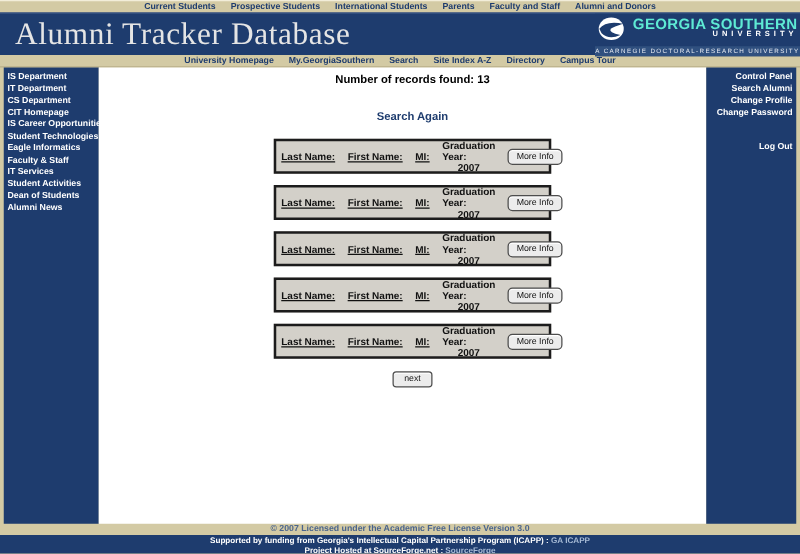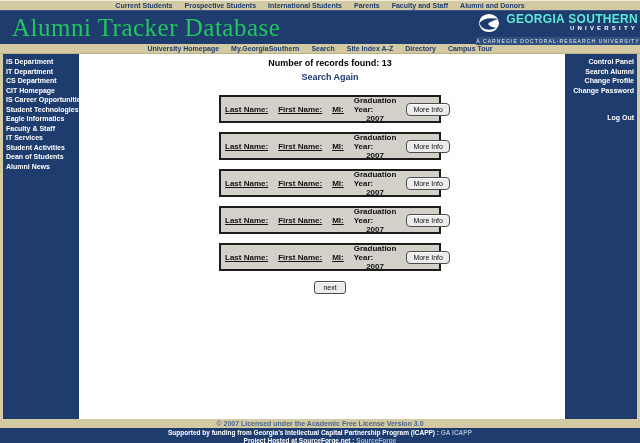--- a/index.html
+++ b/index.html
@@ -15,21 +15,21 @@
   }
   .topbar a, .secnav a {
     font-size:7px; font-weight:bold; color:#1e3c6e; text-decoration:none; white-space:nowrap;
   }
   
   .header {
     height:34px; background:#1e3c6e; display:flex; align-items:center;
     position:relative; border-top:1px solid #3a5585;
   }
   .site-title {
-    font-family:"Liberation Serif", serif; font-size:25px; color:#22c55e;
+    font-family:"Liberation Serif", serif; font-size:25px; color:#e5e5e5;
     padding-left:12px; letter-spacing:0.5px; font-weight:normal; line-height:30px;
   }
   .logo { position:absolute; right:0; top:0; width:164px; height:34px; background:#1e3c6e; }
   .logo-row { display:flex; align-items:flex-start; padding:2px 2px 0 2px; }
   .eagle { width:22px; height:20px; flex:0 0 22px; margin-right:2px; }
   .logo-text { display:flex; flex-direction:column; align-items:flex-end; flex:1; }
   .logo-main { color:#5eead4; font-size:12px; font-weight:bold; letter-spacing:0.3px; white-space:nowrap; line-height:12px; }
   .logo-sub { color:#fff; font-size:6px; font-weight:bold; letter-spacing:3.2px; line-height:7px; }
   .logo-tagline {
     position:absolute; bottom:0; left:0; right:0; height:8px; background:#30507f;
@@ -49,21 +49,21 @@
     display:block; color:#ffffff; font-size:7px; font-weight:bold;
     text-decoration:none; padding:1px 3px; line-height:7.5px; white-space:nowrap;
   }
   .sidebar-right {
     width:72px; margin-right:3px; background:#1e3c6e; padding-top:3px;
     flex:0 0 72px; text-align:right;
   }
   .logout-gap { height:18px; }
   .content { flex:1; background:#ffffff; display:flex; flex-direction:column; align-items:center;padding-left:16px; }
   .count { margin-top:4px; font-size:9px; font-weight:bold; color:#000; }
-  .search-again { margin-top:4px; font-size:9px; font-weight:bold; color:#1e3c6e; text-decoration:none; }
+  .search-again { margin-top:20px; font-size:9px; font-weight:bold; color:#1e3c6e; text-decoration:none; }
   .records { margin-top:13px; display:flex; flex-direction:column; gap:9px; align-items:center; }
   .record {
     width:222px; height:28px; background:#d3d0c9; border:2px solid #1c1c1c;
     display:flex; align-items:center; padding:0 4px; gap:10px;
   }
   .record .lbl { font-size:8px; font-weight:bold; color:#111; white-space:nowrap;text-decoration:underline; }
   .grad-group { display:flex; flex-direction:column; align-items:center; font-size:8px; font-weight:bold; color:#111; line-height:9px;justify-content:center; }
   .more-info-btn {
     margin-left:auto; font-family:"Liberation Sans", sans-serif; font-size:7px; color:#111;
     background:#ececec; border:1px solid #4d4d4d; border-radius:4px; padding:2px 6px; cursor:pointer; white-space:nowrap;

